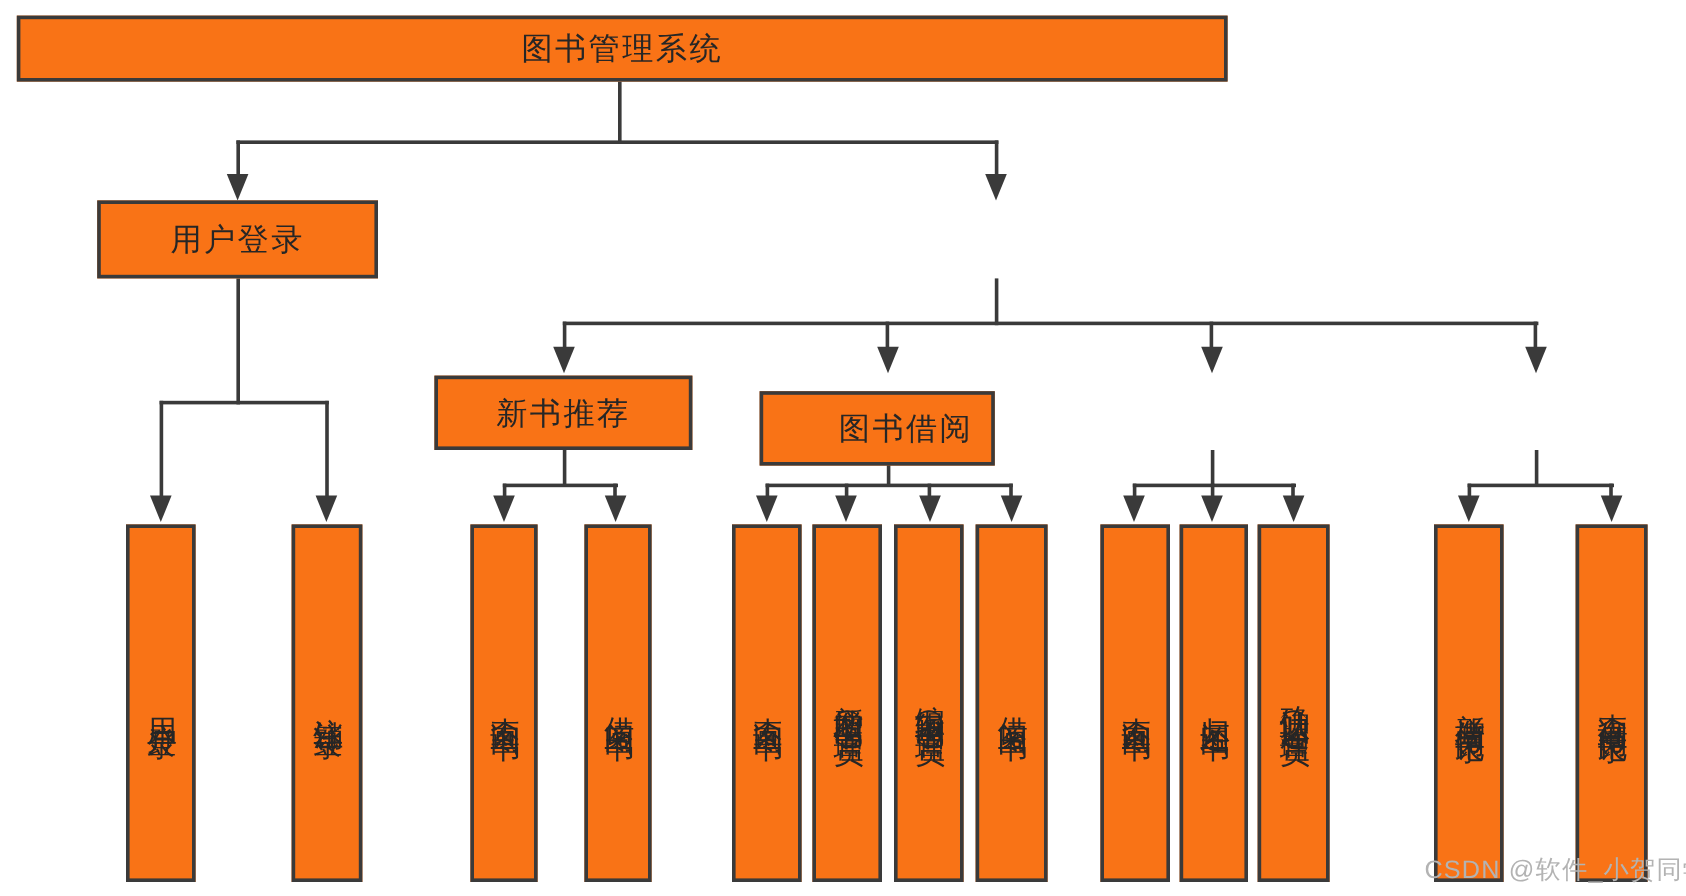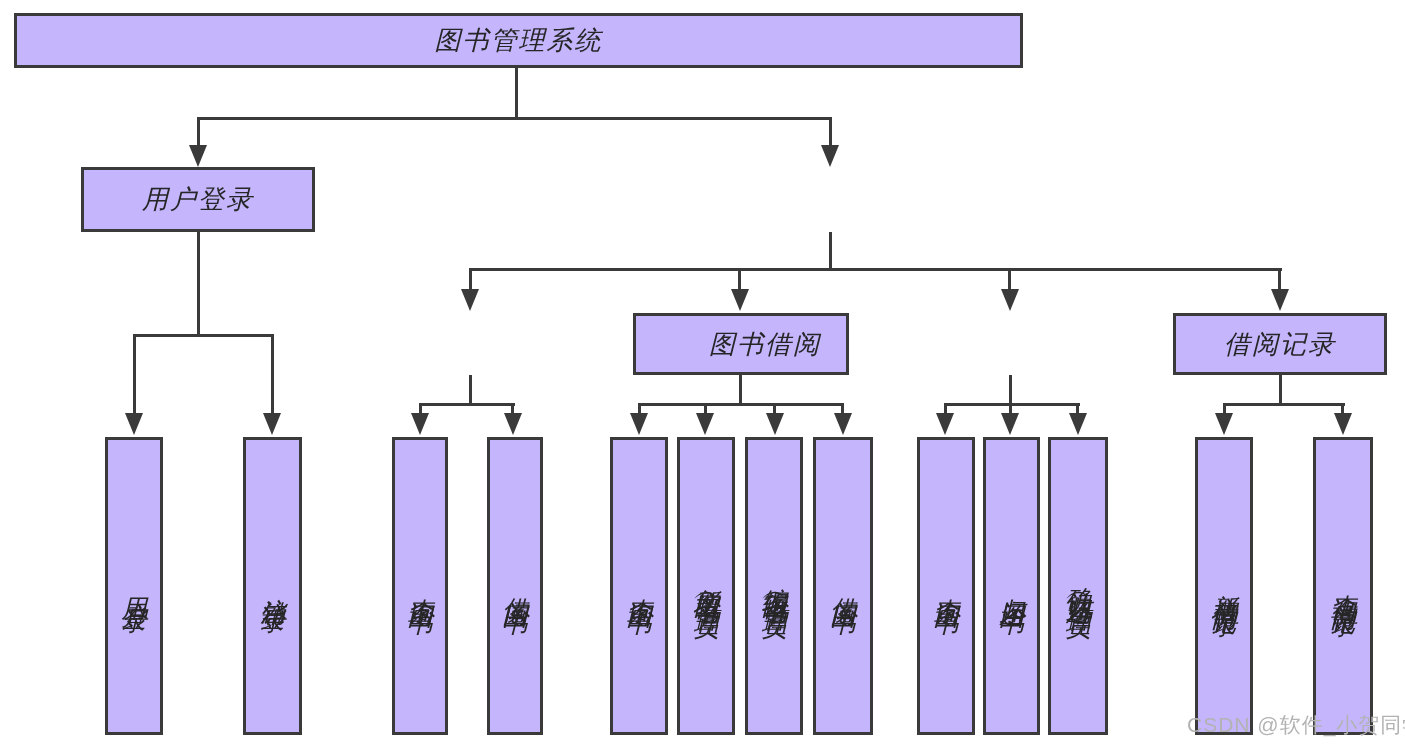--- a/index.html
+++ b/index.html
@@ -7,28 +7,27 @@
     position: relative;
     width: 1405px;
     height: 747px;
     background: var(--bg, #ffffff);
     font-family: "Liberation Sans", sans-serif;
     overflow: hidden;
   }
   .box {
     position: absolute;
     box-sizing: border-box;
-    background: #c4b5fd;
+    background: #f97316;
     border: 3px solid var(--line, #3a3a3a);
     color: var(--text, #262626);
     display: flex;
     align-items: center;
     justify-content: center;
     z-index: 2;
-    font-style: italic;
   }
   .hbox { font-size: 26px; letter-spacing: 2px; white-space: nowrap; }
   .vbox {
     writing-mode: vertical-rl;
     text-orientation: mixed;
     font-size: 25px;
     letter-spacing: 4px;
     line-height: 1;
     top: 437px;
     height: 298px;
@@ -81,22 +80,22 @@
   <div class="hline" style="left:469px; top:268px; width:813px;"></div>
   <div class="vline" style="left:469px; top:268px; height:24px;"></div>
   <div class="arrowhead" style="left:461px; top:289px;"></div>
   <div class="vline" style="left:738px; top:268px; height:24px;"></div>
   <div class="arrowhead" style="left:731px; top:289px;"></div>
   <div class="vline" style="left:1008px; top:268px; height:24px;"></div>
   <div class="arrowhead" style="left:1001px; top:289px;"></div>
   <div class="vline" style="left:1278px; top:268px; height:24px;"></div>
   <div class="arrowhead" style="left:1271px; top:289px;"></div>
 
-  <div class="box hbox" style="left:633px; top:313px; width:216px; height:62px;padding-left:48px;">图书借阅</div>
-  <div class="box hbox" style="left:1173px; top:313px; width:214px; height:62px;">借阅记录</div>
+  <div class="box hbox" style="left:362px; top:313px; width:215px; height:62px;">新书推荐</div>
+  <div class="box hbox" style="left:633px; top:326px; width:196px; height:62px;padding-left:48px;">图书借阅</div>
 
   <div class="vline" style="left:469px; top:375px; height:30px;"></div>
   <div class="hline" style="left:419px; top:403px; width:96px;"></div>
   <div class="vline" style="left:419px; top:403px; height:14px;"></div>
   <div class="arrowhead" style="left:411px; top:413px;"></div>
   <div class="vline" style="left:511px; top:403px; height:14px;"></div>
   <div class="arrowhead" style="left:504px; top:413px;"></div>
 
   <div class="vline" style="left:739px; top:375px; height:30px;"></div>
   <div class="hline" style="left:638px; top:403px; width:206px;"></div>

